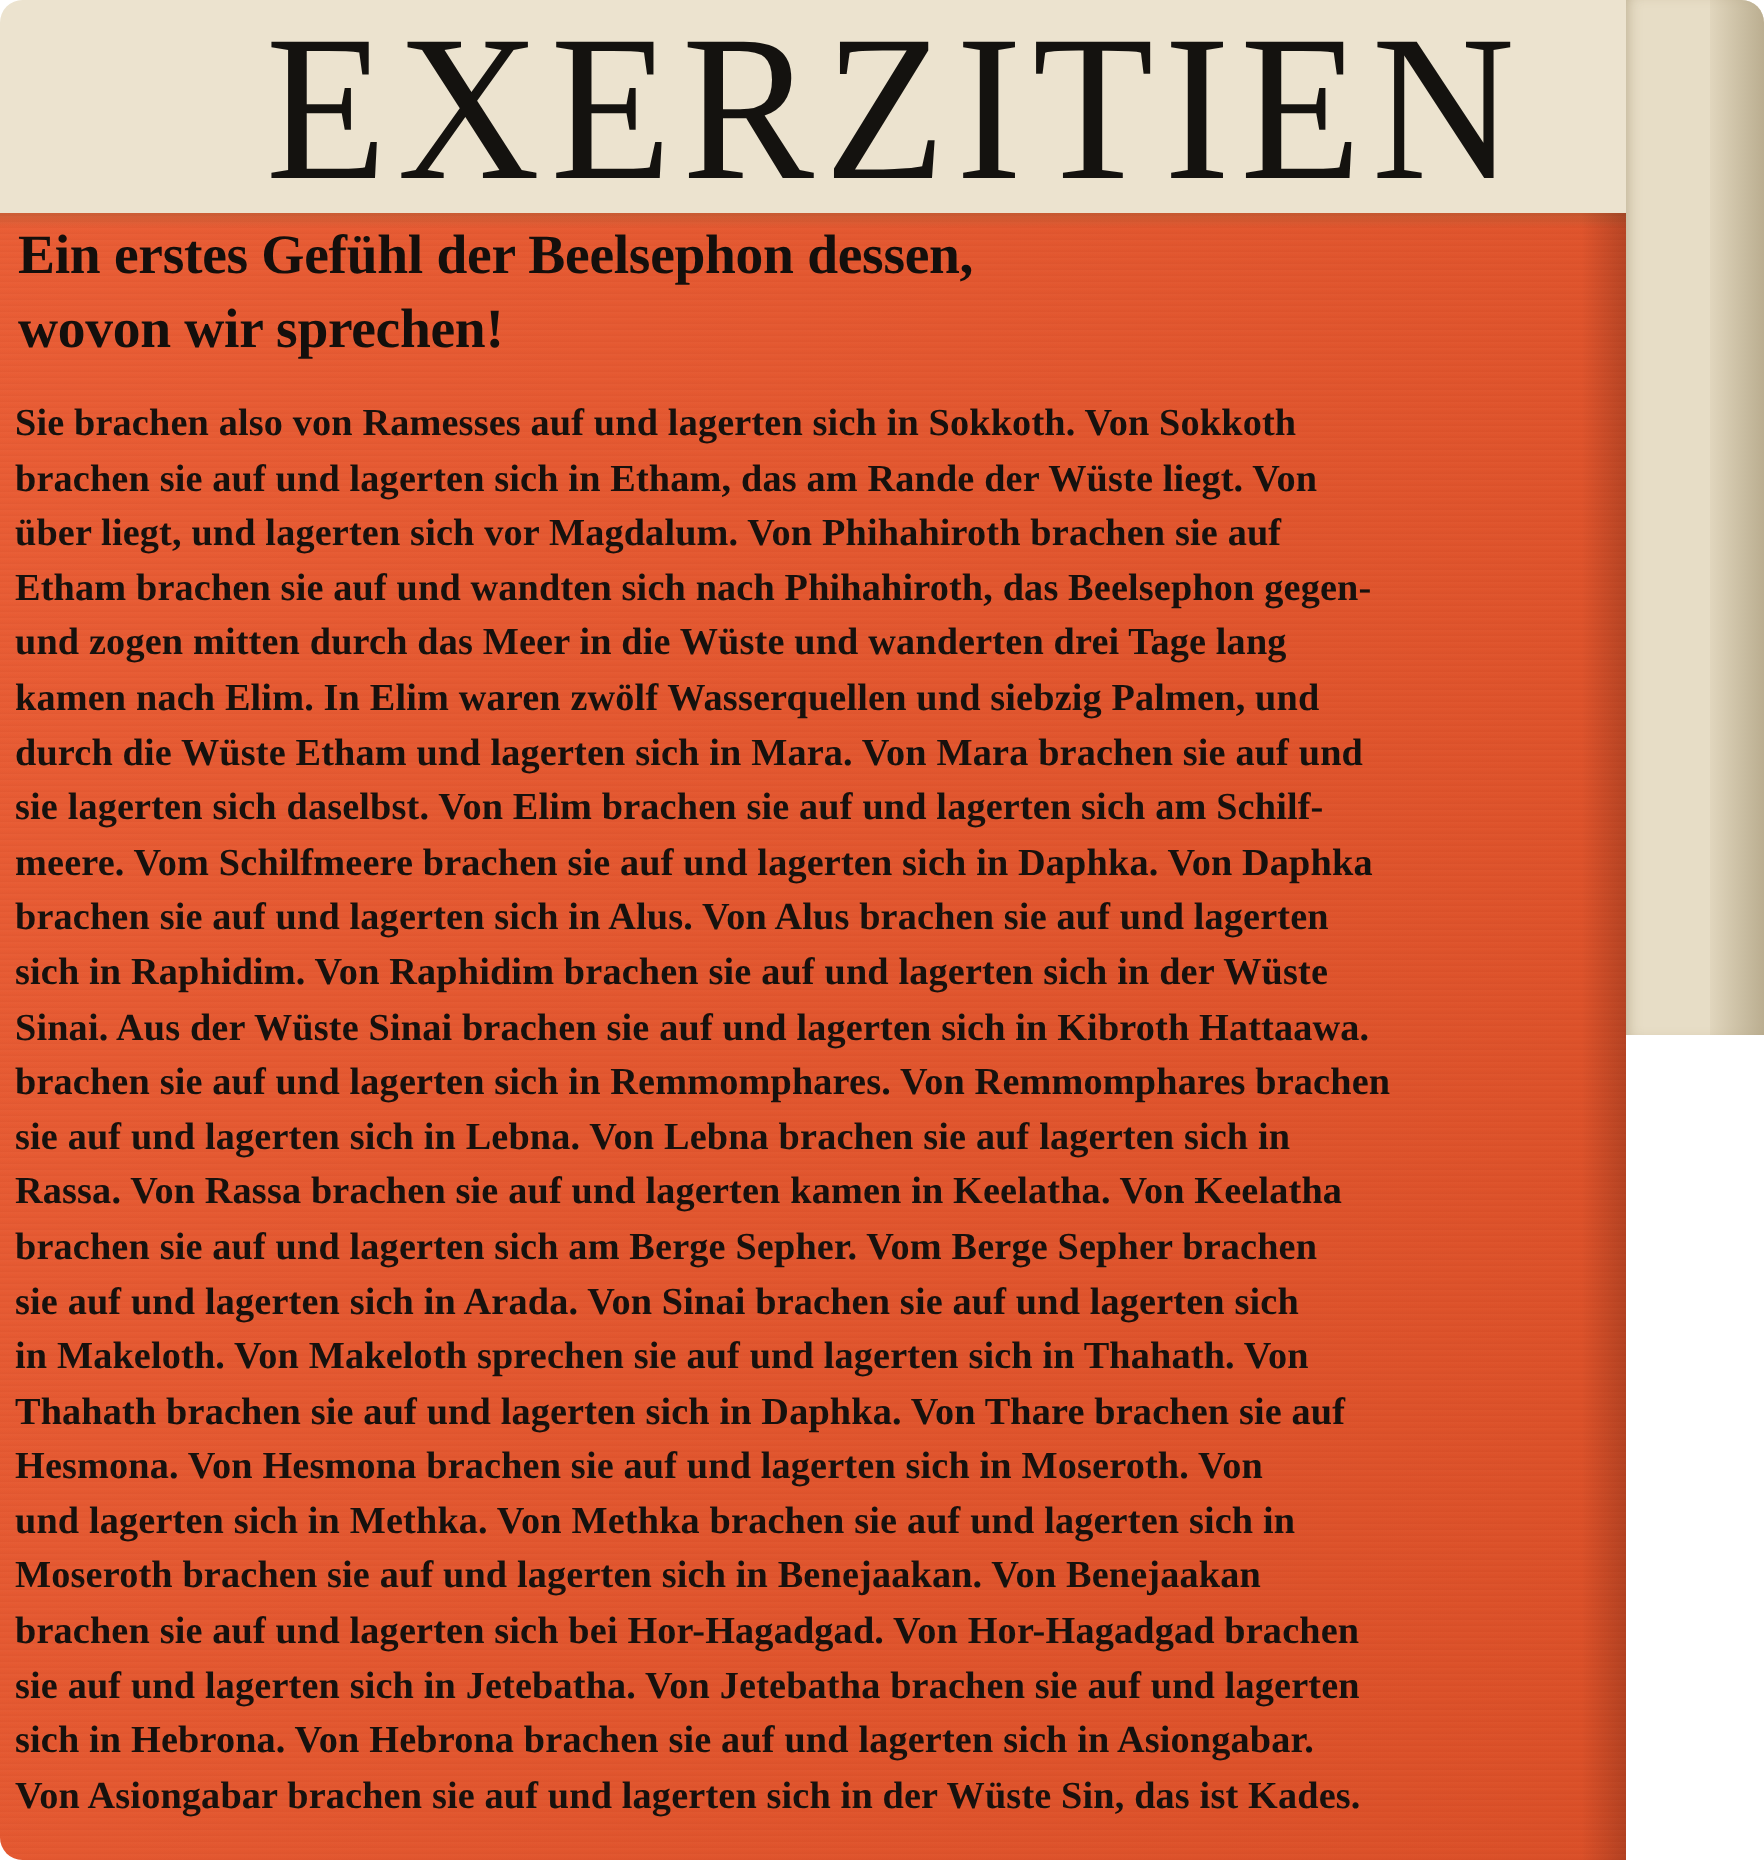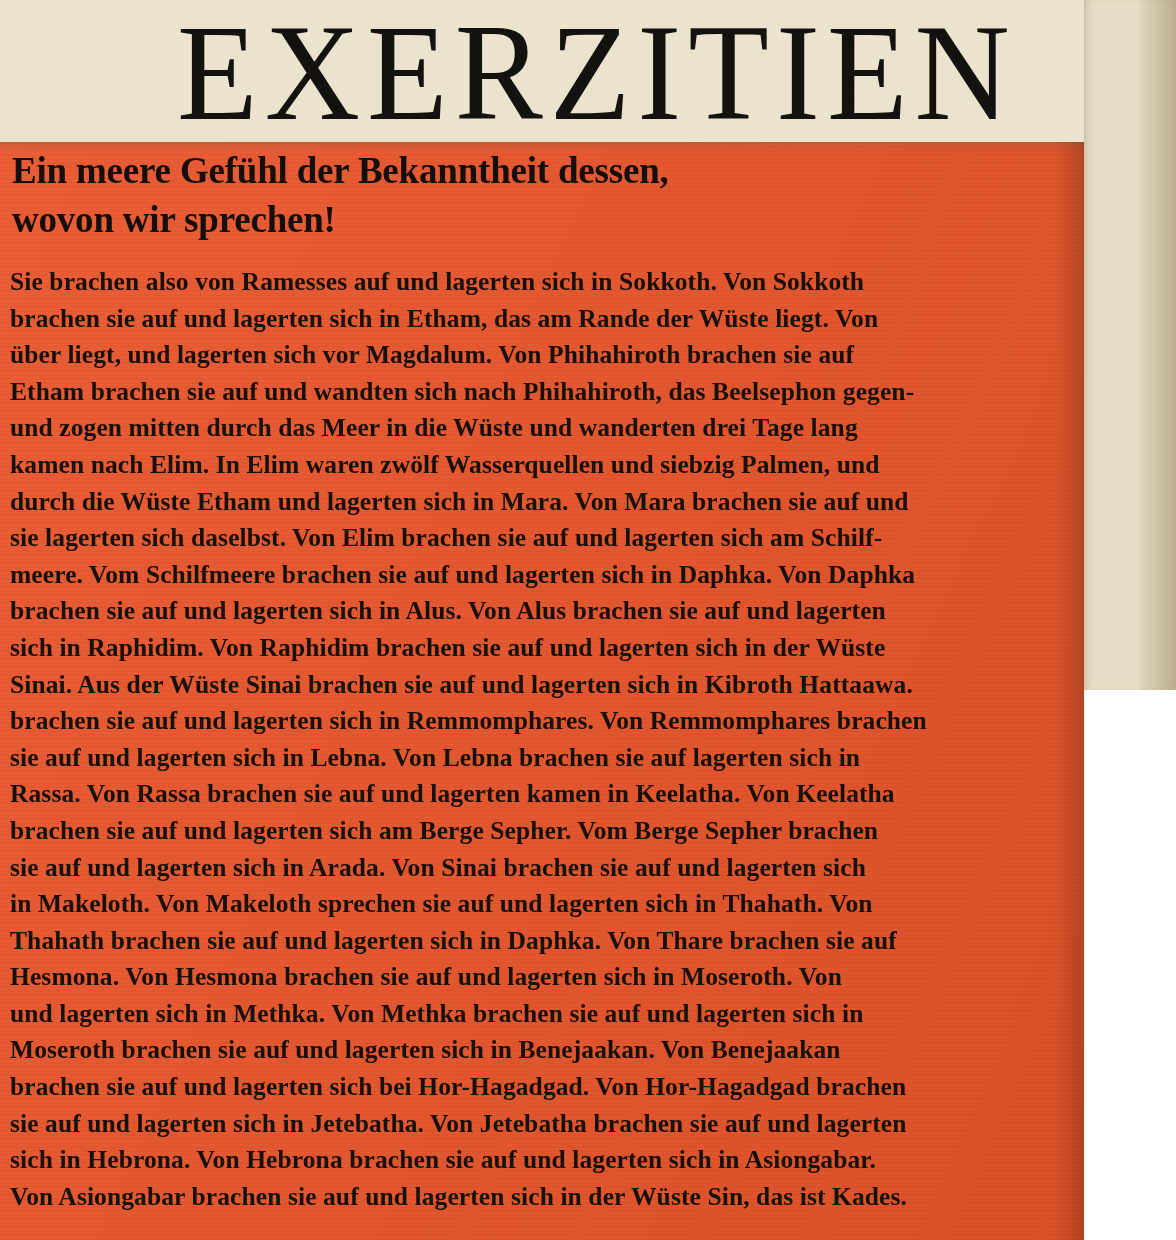--- a/index.html
+++ b/index.html
@@ -7,20 +7,21 @@
     padding: 0;
     background: #ffffff;
   }
   #page {
     position: relative;
     width: 1176px;
     height: 1240px;
     overflow: hidden;
     background: #ffffff;
     font-family: "Liberation Serif", serif;
+    border-radius: 15px;
   }
 
   
   .paper-top {
     position: absolute;
     left: 0;
     top: 0;
     width: 1176px;
     height: 148px;
     background: #ece3cf;
@@ -164,21 +165,21 @@
   <div class="orange-panel">
     <div class="orange-grain"></div>
     <div class="top-edge-shadow"></div>
   </div>
 
   <div class="masthead">
     <div class="masthead-title">EXERZITIEN</div>
   </div>
 
   <div class="headline">
-    <span class="line">Ein meere Gefühl der Bekanntheit dessen,</span>
+    <span class="line">Ein erstes Gefühl der Beelsephon dessen,</span>
     <span class="line">wovon wir sprechen!</span>
   </div>
 
   <div class="bodytext">
     <span class="line">Sie brachen also von Ramesses auf und lagerten sich in Sokkoth. Von Sokkoth</span>
     <span class="line">brachen sie auf und lagerten sich in Etham, das am Rande der Wüste liegt. Von</span>
     <span class="line">über liegt, und lagerten sich vor Magdalum. Von Phihahiroth brachen sie auf</span>
     <span class="line">Etham brachen sie auf und wandten sich nach Phihahiroth, das Beelsephon gegen-</span>
     <span class="line">und zogen mitten durch das Meer in die Wüste und wanderten drei Tage lang</span>
     <span class="line">kamen nach Elim. In Elim waren zwölf Wasserquellen und siebzig Palmen, und</span>

